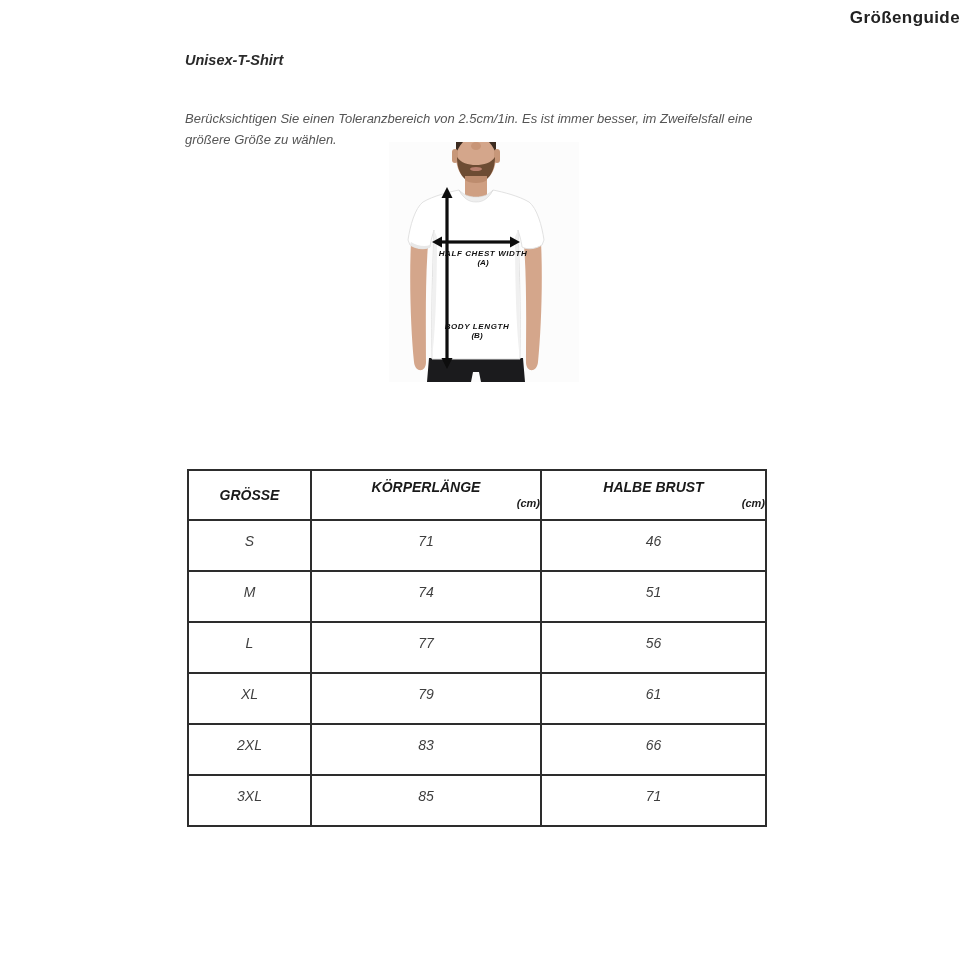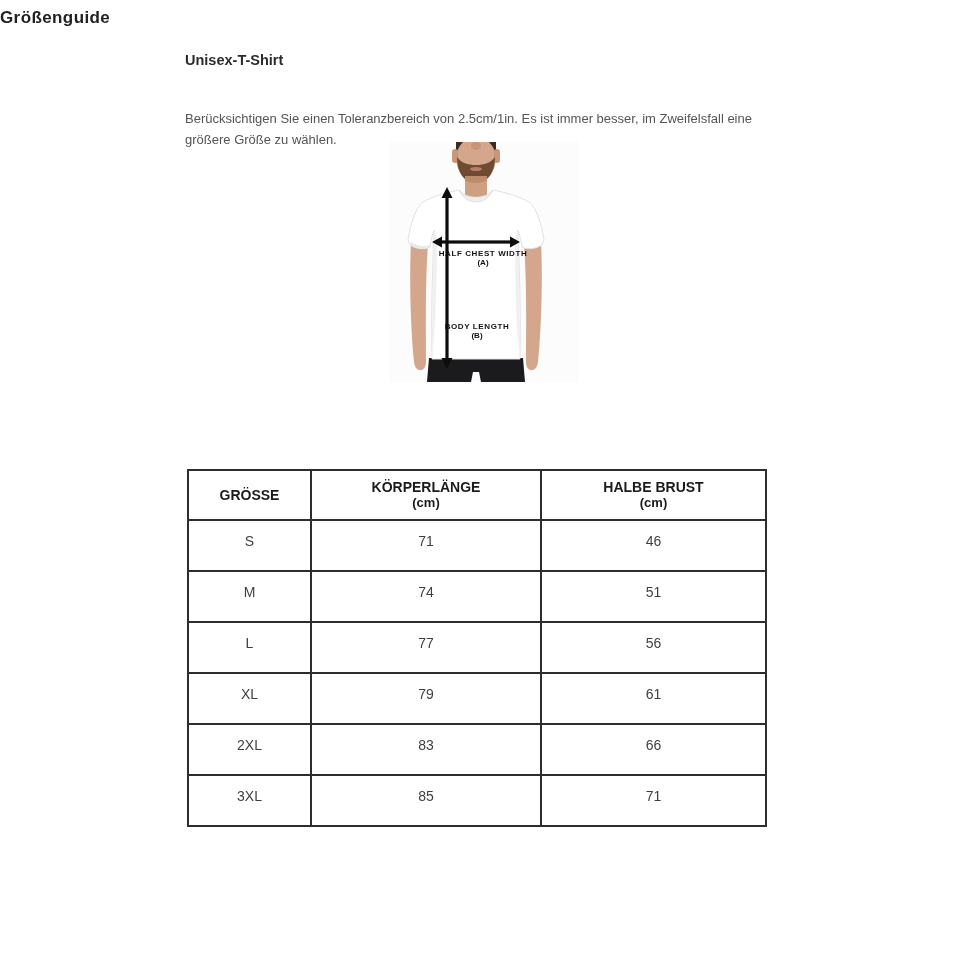--- a/index.html
+++ b/index.html
@@ -7,28 +7,28 @@
     width: 960px; height: 960px;
     background: #ffffff;
     font-family: "Liberation Sans", sans-serif;
     color: #2b2b2b;
     overflow: hidden;
   }
   .page { width: 960px; height: 960px; position: relative; }
 
   .page-title {
     margin-top: 8px;
-    text-align: left;
+    text-align: right;
     font-size: 17px;
     font-weight: bold;
     letter-spacing: 0.4px;
     color: #222222;
   }
 
-  .content { width: 585px; margin: 0 auto 0 185px; }
+  .content { width: 585px; margin: 0 auto 0 185px; font-style: italic; }
 
   .product-name {
     margin-top: 24px;
     font-size: 14.5px;
     font-weight: bold;
     color: #2b2b2b;
   }
 
   .tolerance {
     margin-top: 40px;
@@ -78,21 +78,21 @@
     border-radius: 17px;
   }
   table.size-table td {
     height: 51px;
     text-align: center;
     vertical-align: top;
     padding-top: 12px;
     font-size: 14px;
     color: #3f3f3f;
   }
-  .th-unit { font-size: 13px; }
+  .th-unit { font-size: 11px; text-align: right; }
 </style>
 </head>
 <body>
 
 <div class="page">
 
   <h1 class="page-title">Größenguide</h1>
 
   <div class="content">
 

